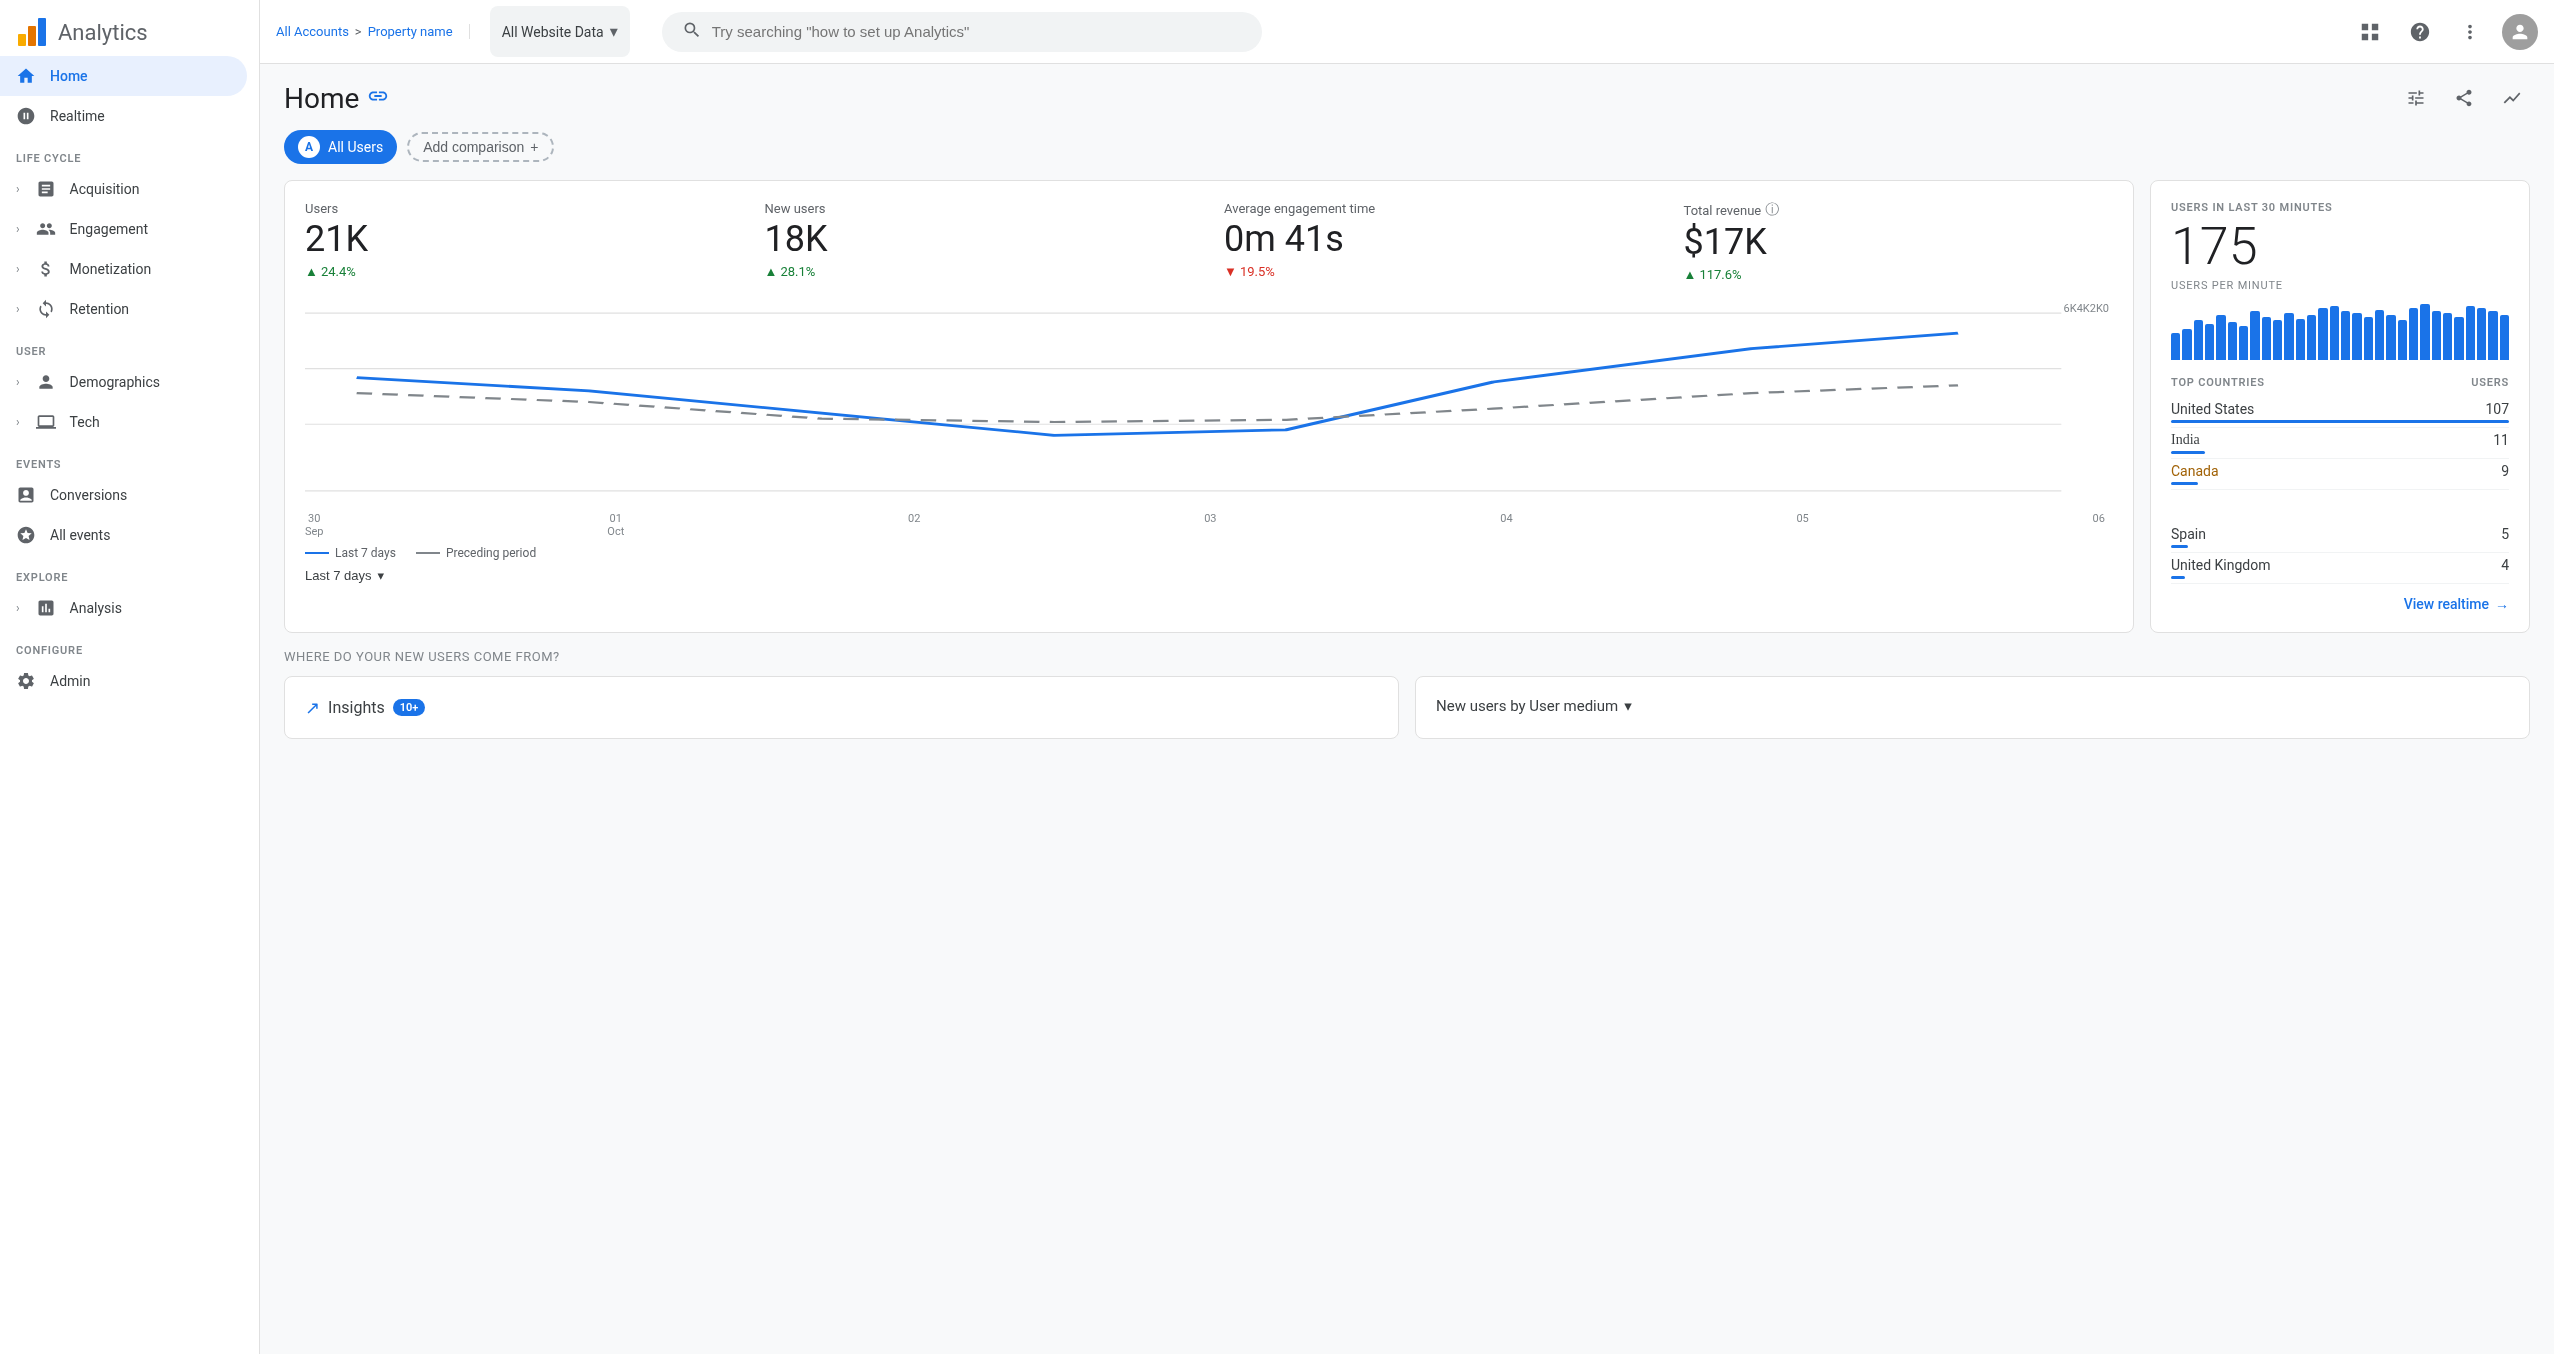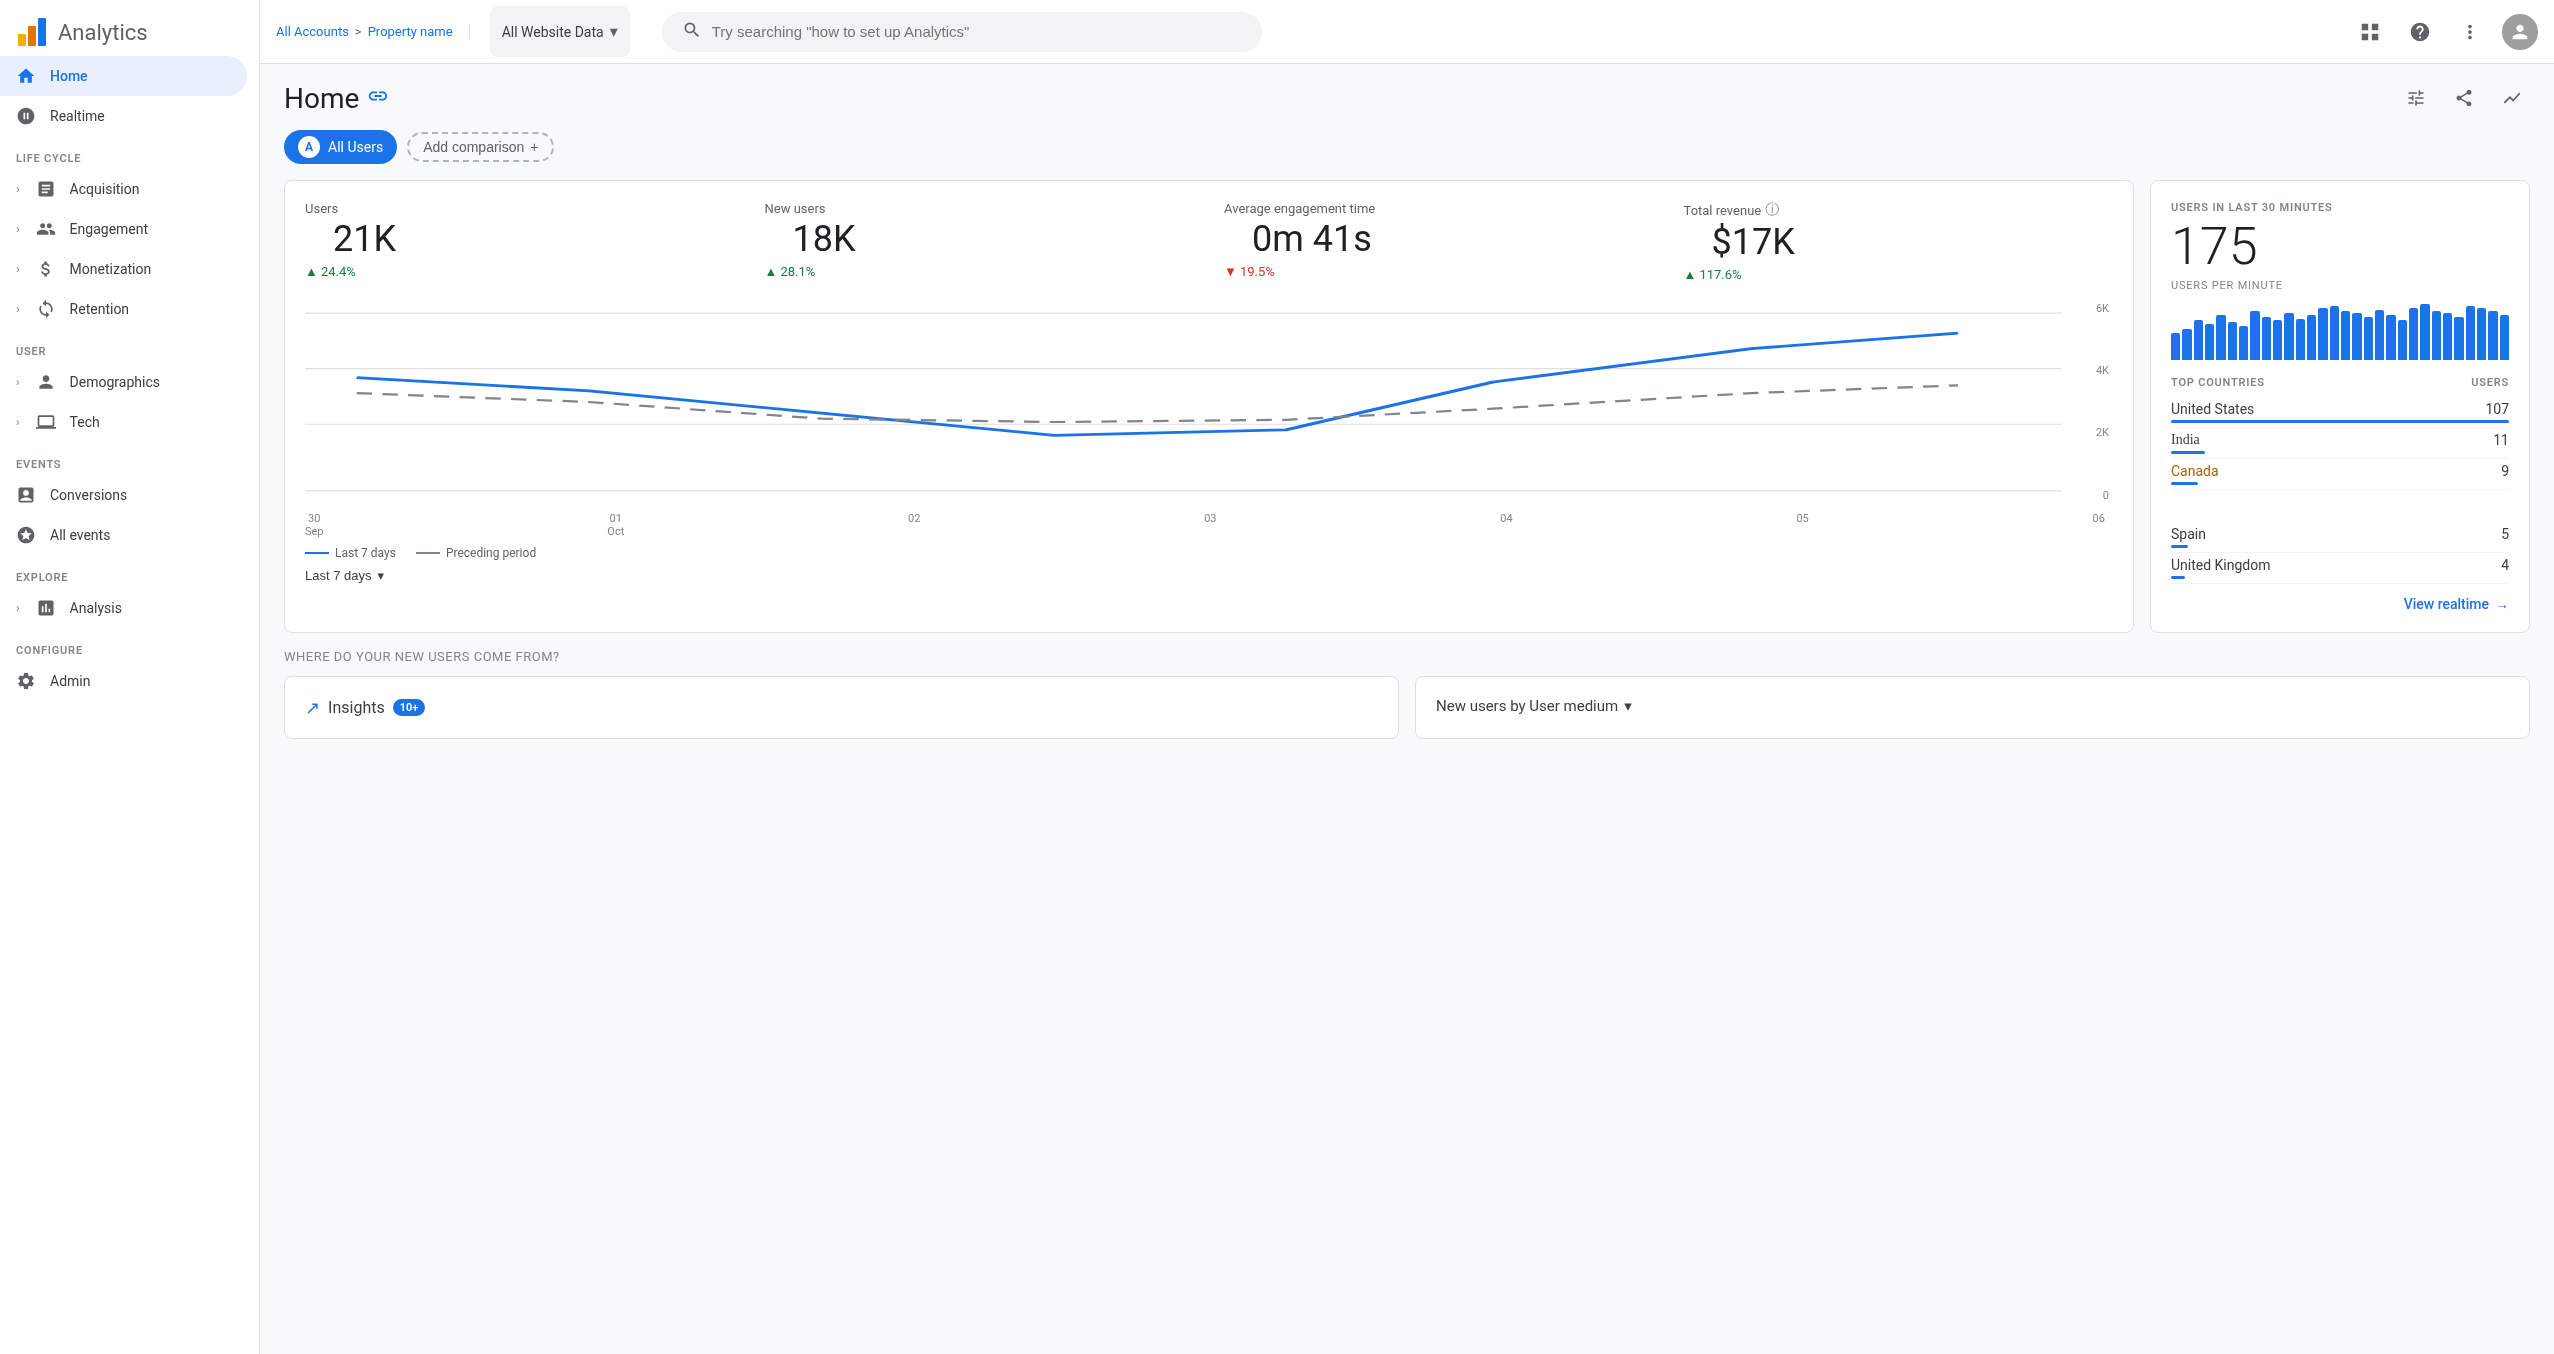--- a/index.html
+++ b/index.html
@@ -196,39 +196,39 @@
     }
 
     
     .stats-row {
       display: flex;
       gap: 30px;
       margin-bottom: 20px;
     }
     .stat-item { flex: 1; }
     .stat-label { font-size: 13px; color: #5f6368; margin-bottom: 4px; display: flex; align-items: center; gap: 4px; }
-    .stat-value { font-size: 36px; font-weight: 400; color: #202124; line-height: 1.1; margin-left: 28px; }
+    .stat-value { font-size: 36px; font-weight: 400; color: #202124; line-height: 1.1; }
     .stat-change { font-size: 13px; margin-top: 4px; display: flex; align-items: center; gap: 3px; }
     .stat-change.up { color: #188038; }
     .stat-change.down { color: #d93025; }
 
     
     .chart-area {
       position: relative;
       height: 200px;
       margin-bottom: 10px;
     }
     .chart-svg { width: 100%; height: 100%; }
     .chart-yaxis {
       position: absolute;
       right: 0;
       top: 0;
       height: 100%;
       display: flex;
-      flex-direction: column;
+      flex-direction: row;
       justify-content: space-between;
       font-size: 11px;
       color: #80868b;
       padding: 0 4px;
       text-align: right;
     }
     .chart-xaxis {
       display: flex;
       justify-content: space-between;
       font-size: 11px;

